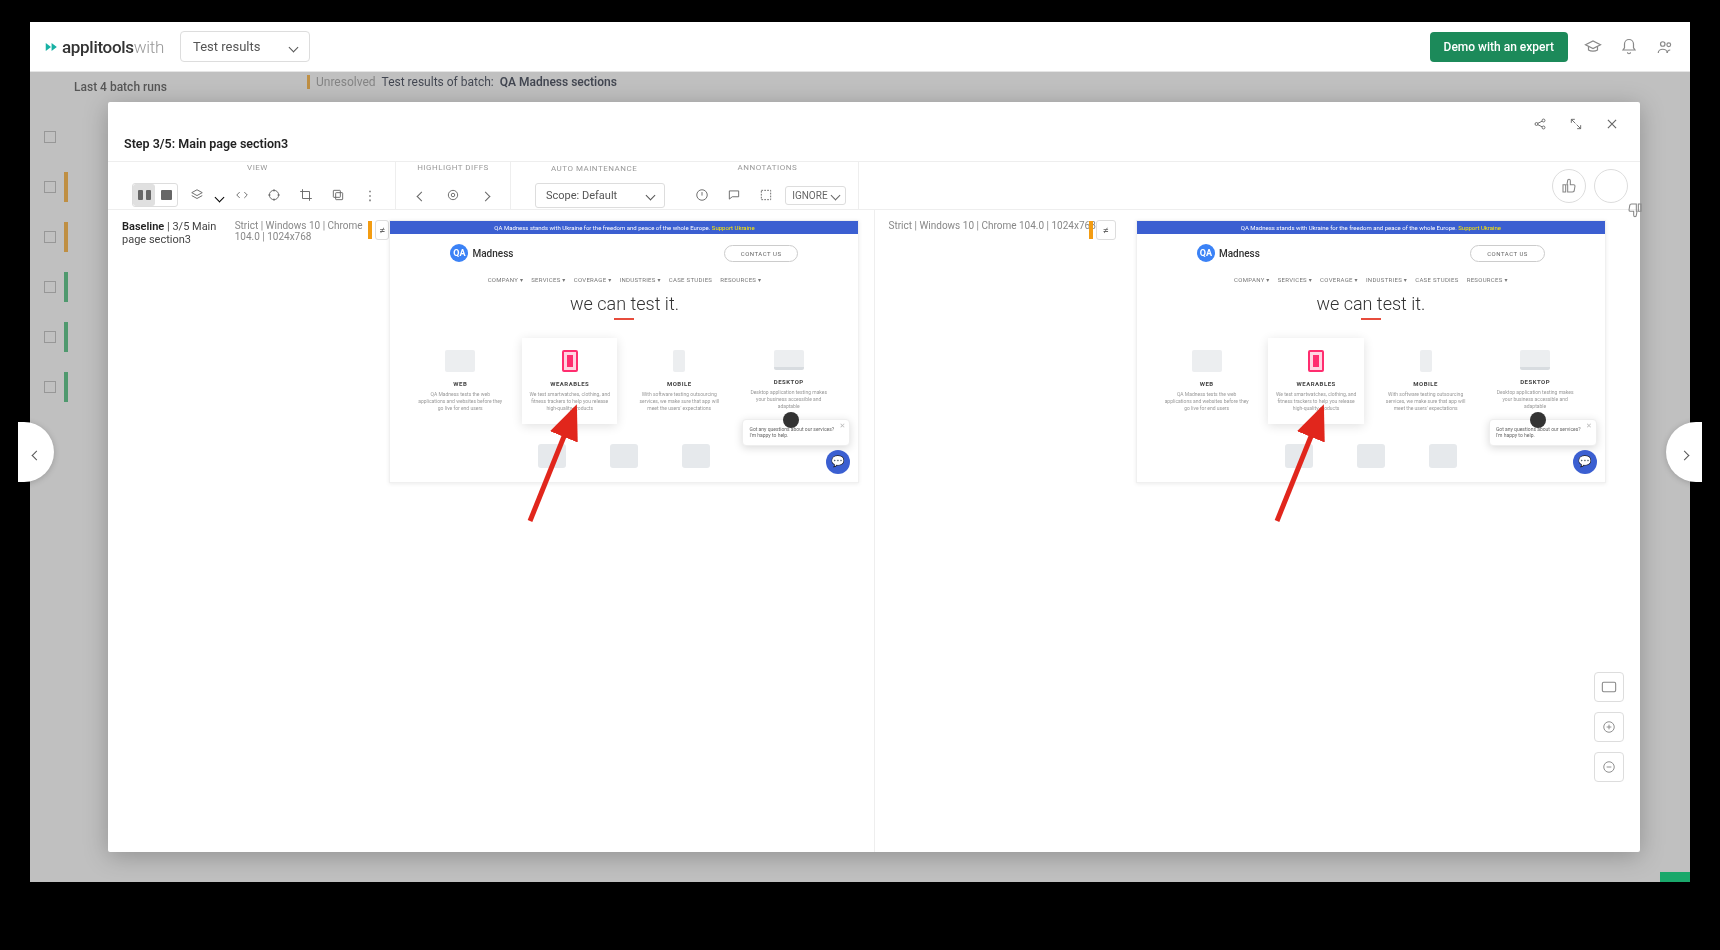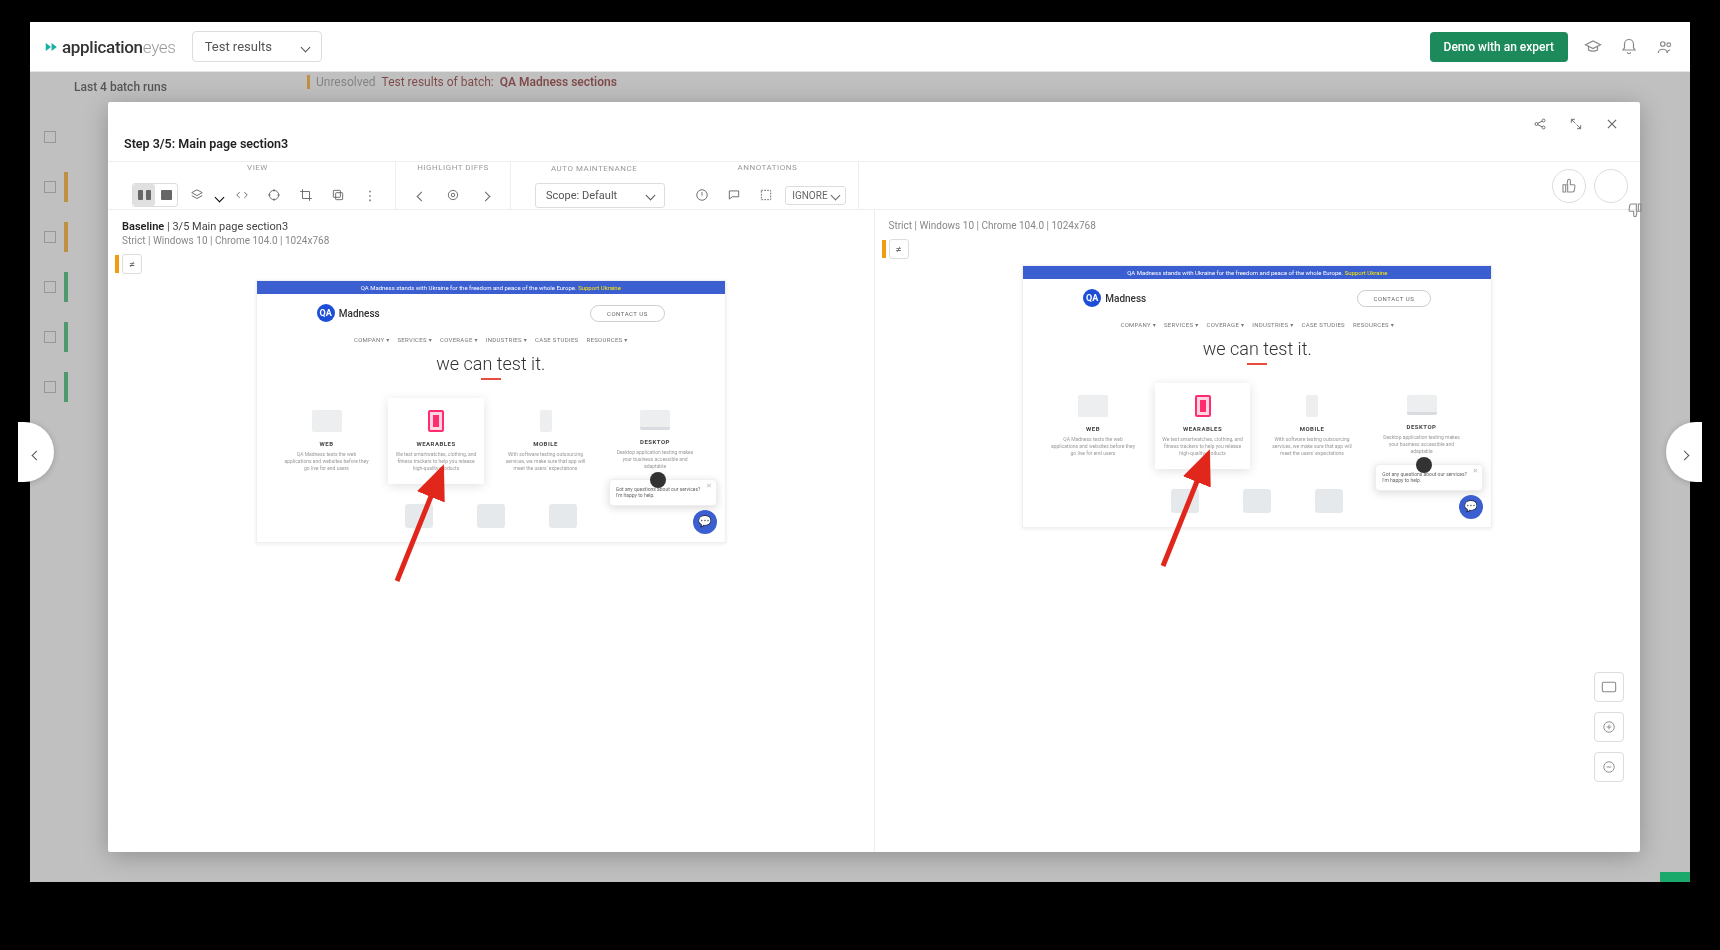--- a/index.html
+++ b/index.html
@@ -17,21 +17,21 @@
 .demo-btn { margin-left: auto; background: #1c8a5a; color: #fff; border: none; padding: 8px 14px; border-radius: 4px; font-size: 12px; font-weight: 500; cursor: pointer; }
 .nav-icon { width: 22px; height: 22px; display: flex; align-items: center; justify-content: center; color: #888; cursor: pointer; margin-left: 14px; }
 
 
 .dim-bg { position: absolute; top: 50px; left: 0; right: 0; bottom: 0; background: #f5f5f5; }
 .dim-overlay { position: absolute; inset: 0; background: rgba(128,128,128,0.45); }
 .batch-header { position: absolute; top: 0; left: 0; height: 30px; padding: 8px 12px; font-size: 12px; color: #333; font-weight: 500; margin-left: 32px; }
 .batch-title { position: absolute; top: 0; left: 265px; height: 20px; padding: 8px 12px; font-size: 12px; display: flex; align-items: center; gap: 6px; }
 .status-bar { width: 3px; height: 14px; background: #f39c12; display: inline-block; }
 .status-unresolved { color: #888; }
-.batch-name { color: #7f1d1d; }
+.batch-name { color: #0f172a; }
 .side-list { position: absolute; top: 40px; left: 0; width: 60px; }
 .side-item { display: flex; align-items: center; height: 50px; padding: 0 14px; gap: 8px; }
 .side-check { width: 12px; height: 12px; border: 1px solid #aaa; }
 .side-bar { width: 4px; height: 30px; }
 .side-bar.orange { background: #f39c12; }
 .side-bar.green { background: #27ae60; }
 
 
 .modal { position: absolute; top: 80px; left: 78px; right: 50px; bottom: 30px; background: #fff; border-radius: 2px; box-shadow: 0 4px 24px rgba(0,0,0,0.25); display: flex; flex-direction: column; }
 .modal-head { padding: 10px 16px; border-bottom: 1px solid #eee; display: flex; align-items: flex-start; }
@@ -48,34 +48,34 @@
 .tb-btn { width: 26px; height: 26px; display: flex; align-items: center; justify-content: center; color: #666; cursor: pointer; border-radius: 3px; font-size: 13px; }
 .tb-toggle-pair { display: flex; border: 1px solid #ddd; border-radius: 3px; overflow: hidden; }
 .tb-toggle-pair .tb-btn { border: none; width: 22px; height: 22px; }
 .tb-toggle-pair .tb-btn.on { background: #e0e0e0; }
 .ignore-dd { display: flex; align-items: center; gap: 4px; font-size: 10px; color: #666; padding: 3px 6px; border: 1px solid #ddd; border-radius: 3px; cursor: pointer; }
 .scope-dd { display: flex; align-items: center; gap: 30px; font-size: 11px; color: #555; padding: 5px 10px; border: 1px solid #ddd; border-radius: 3px; cursor: pointer; margin-left: 12px; }
 .thumb-btn { margin-left: auto; width: 34px; height: 34px; border-radius: 50%; border: 1px solid #ddd; display: flex; align-items: center; justify-content: center; color: #888; cursor: pointer; }
 
 
 .compare { flex: 1; display: flex; overflow: hidden; }
-.pane { flex: 1; border-right: 1px solid #eee; padding: 10px 14px; display: flex; flex-direction: column; }
+.pane { flex: 1; border-right: 1px solid #eee; padding: 10px 14px; display: flex; flex-direction: row; }
 .pane:last-child { border-right: none; }
 .pane-head { font-size: 11px; color: #444; margin-bottom: 2px; }
 .pane-head .pbold { font-weight: 600; color: #222; }
 .pane-sub { font-size: 10px; color: #888; margin-bottom: 8px; }
 .diff-indicator { width: 20px; height: 20px; border: 1px solid #ddd; border-radius: 3px; display: flex; align-items: center; justify-content: center; font-size: 11px; color: #666; margin-bottom: 6px; position: relative; }
 .diff-indicator::before { content:""; position:absolute; left:-8px; top:0; bottom:0; width:4px; background:#f39c12; }
 .shot-wrap { flex: 1; display: flex; justify-content: center; align-items: flex-start; }
 .shot { width: 470px; background: #fff; border: 1px solid #f0f0f0; box-shadow: 0 1px 4px rgba(0,0,0,0.08); position: relative; }
 .banner { background: #3b5fd1; color: #fff; font-size: 6px; text-align: center; padding: 3px; }
 .banner a { color: #ffea00; }
 .shot-head { display: flex; align-items: center; justify-content: space-between; padding: 10px 20px; }
 .qa-logo { display: flex; align-items: center; gap: 4px; margin-left: 40px; }
-.qa-circle { width: 18px; height: 18px; border-radius: 50%; background: #1d4ed8; display: flex; align-items: center; justify-content: center; color: #fff; font-size: 9px; font-weight: 700; }
+.qa-circle { width: 18px; height: 18px; border-radius: 50%; background: #3b82f6; display: flex; align-items: center; justify-content: center; color: #fff; font-size: 9px; font-weight: 700; }
 .qa-text { font-size: 10px; color: #333; font-weight: 500; }
 .contact-btn { border: 1px solid #ccc; border-radius: 12px; padding: 4px 16px; font-size: 6px; letter-spacing: 0.5px; color: #666; margin-right: 40px; }
 .shot-nav { display: flex; justify-content: center; gap: 8px; font-size: 6px; letter-spacing: 0.3px; color: #777; padding: 4px 0; }
 .hero { text-align: center; font-size: 18px; color: #333; font-weight: 300; margin: 6px 0 2px; }
 .hero-line { width: 20px; height: 1.5px; background: #e74c3c; margin: 4px auto 18px; }
 .cards { display: flex; gap: 14px; padding: 0 22px 14px; }
 .card { flex: 1; text-align: center; padding: 12px 4px; position: relative; }
 .card.highlight { box-shadow: 0 2px 10px rgba(0,0,0,0.12); background: #fff; }
 .card-icon { width: 26px; height: 22px; margin: 0 auto 8px; background: #eceef0; border-radius: 2px; }
 .card-icon.laptop { width: 30px; }
@@ -112,21 +112,21 @@
 </head>
 <body>
 
 <div class="outer-frame">
 
   <div class="top-nav">
     <div class="logo">
       <svg width="14" height="14" viewBox="0 0 24 24">
           <path d="M3 5l9 7-9 7V5zm10 0l9 7-9 7V5z"></path>
         </svg>
-      <span class="logo-text"><span class="bold">application</span><span class="light">eyes</span></span>
+      <span class="logo-text"><span class="bold">applitools</span><span class="light">with</span></span>
     </div>
     <div class="test-results-dd">
       <span>Test results</span>
       <span class="chev"></span>
     </div>
     <button class="demo-btn">Demo with an expert</button>
     <div class="nav-icon">
         <svg width="18" height="18" viewBox="0 0 24 24" fill="none" stroke="currentColor" stroke-width="1.6">
           <path d="M2 9l10-5 10 5-10 5L2 9z"></path>
           <path d="M6 11v5c3 2 9 2 12 0v-5"></path>

